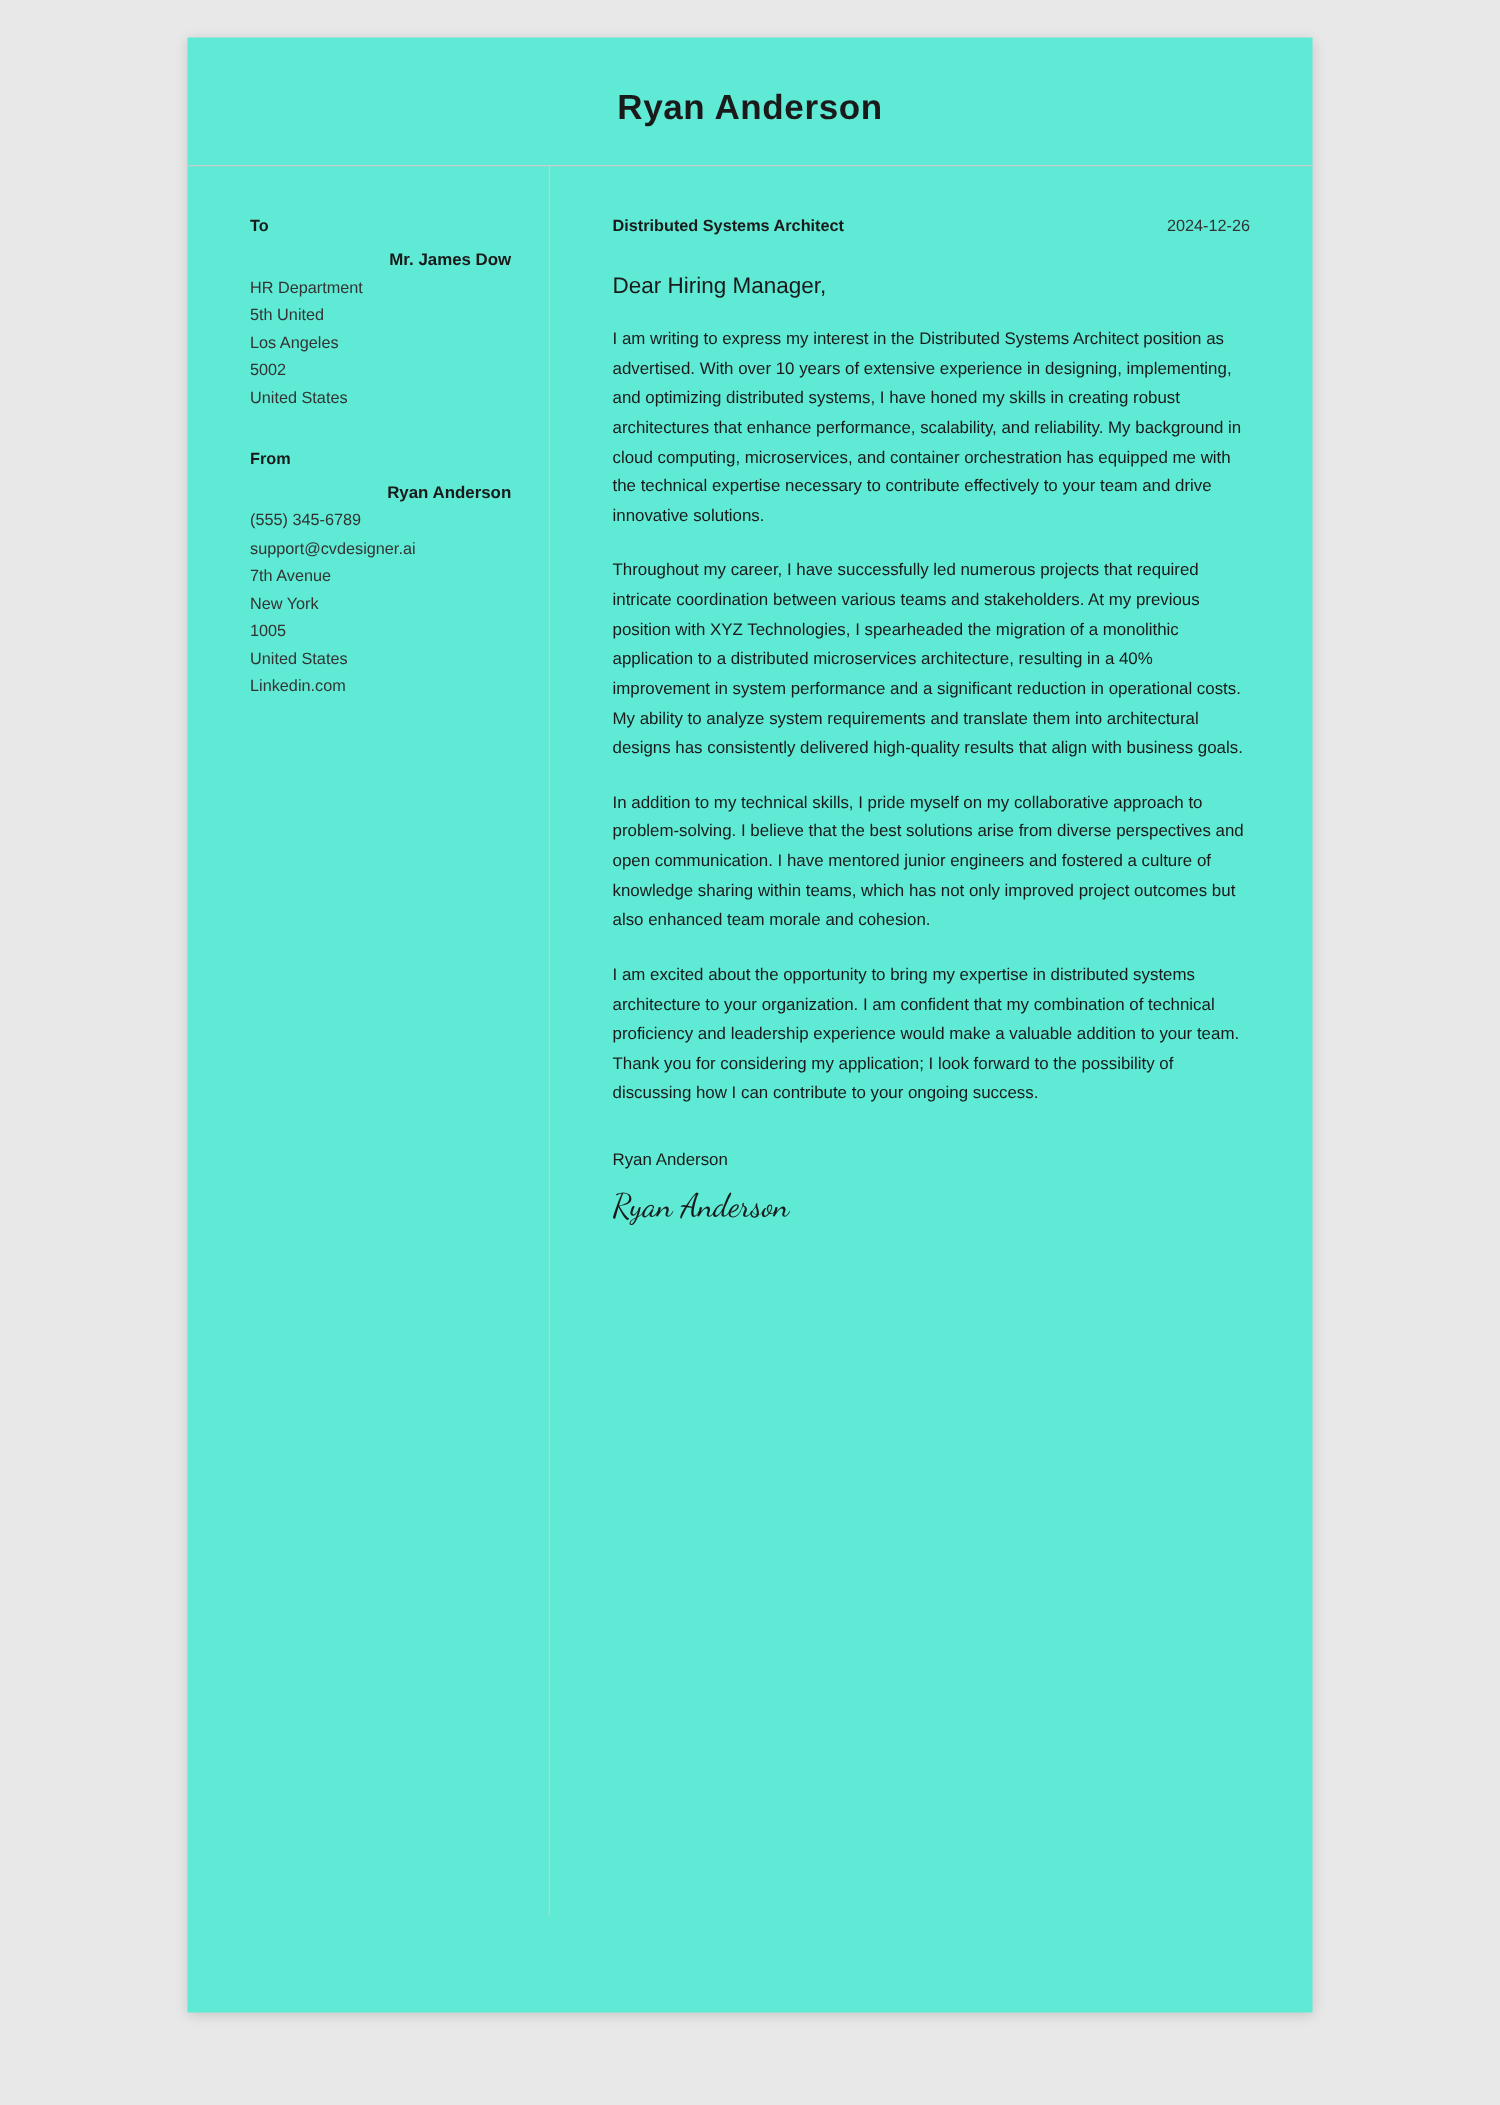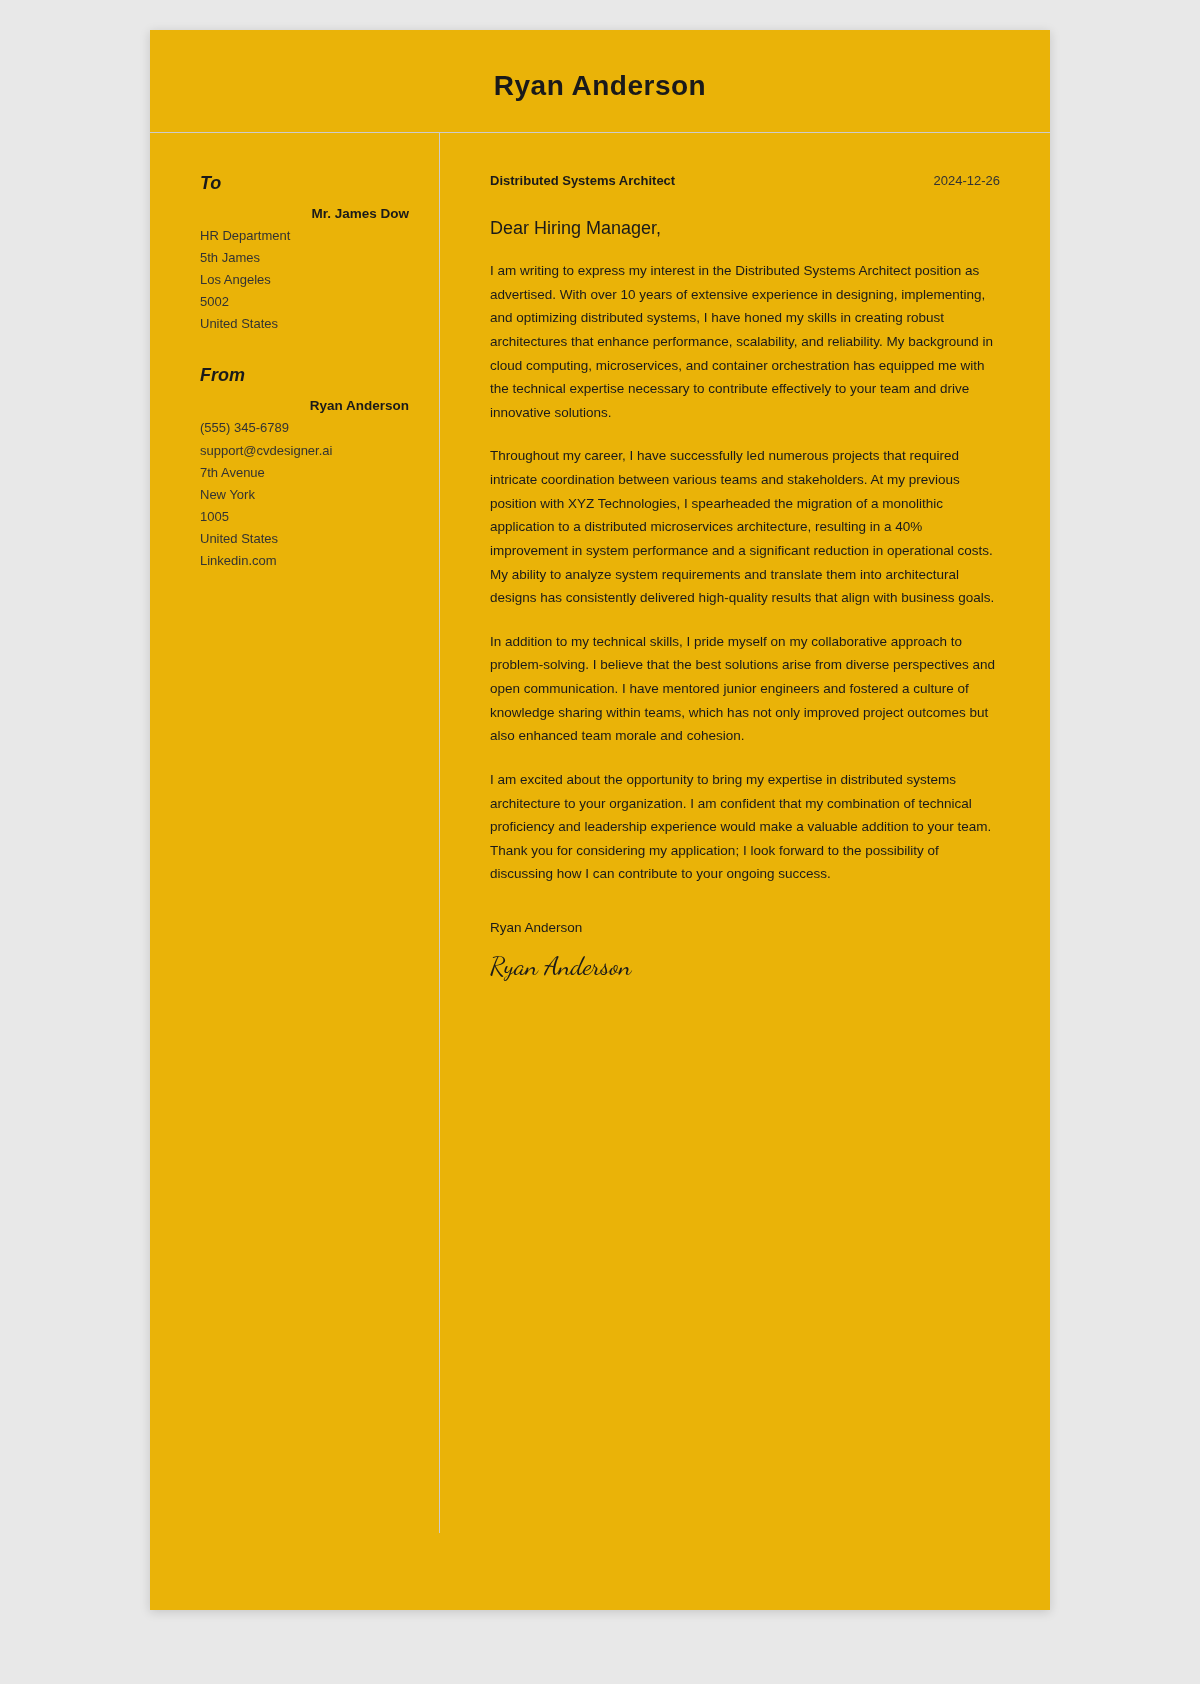--- a/index.html
+++ b/index.html
@@ -10,21 +10,21 @@
 
     body {
       background: #e8e8e8;
       font-family: 'Arial', sans-serif;
       display: flex;
       justify-content: center;
       padding: 30px 0;
     }
 
     .page {
-      background: #eab308;
+      background: #5eead4;
       width: 900px;
       min-height: 1580px;
       box-shadow: 0 2px 10px rgba(0,0,0,0.15);
     }
 
     .header {
       text-align: center;
       padding: 40px 60px 30px 60px;
       border-bottom: 1px solid #cccccc;
     }
@@ -47,25 +47,24 @@
       padding: 40px 30px 40px 50px;
       border-right: 1px solid #cccccc;
     }
 
     .right-column {
       flex: 1;
       padding: 40px 50px 40px 50px;
     }
 
     .section-label {
-      font-size: 18px;
+      font-size: 13px;
       font-weight: 700;
       color: #1a1a1a;
       margin-bottom: 12px;
-      font-style: italic;
     }
 
     .left-section {
       margin-bottom: 30px;
     }
 
     .recipient-name {
       font-size: 13.5px;
       font-weight: 700;
       color: #1a1a1a;
@@ -139,21 +138,21 @@
   </div>
 
   <div class="body">
 
     <div class="left-column">
 
       <div class="left-section">
         <div class="section-label">To</div>
         <div class="recipient-name">Mr. James Dow</div>
         <div class="left-text">HR Department</div>
-        <div class="left-text">5th James</div>
+        <div class="left-text">5th United</div>
         <div class="left-text">Los Angeles</div>
         <div class="left-text">5002</div>
         <div class="left-text">United States</div>
       </div>
 
       <div class="left-section">
         <div class="section-label">From</div>
         <div class="recipient-name">Ryan Anderson</div>
         <div class="left-text">(555) 345-6789</div>
         <div class="left-text">support@cvdesigner.ai</div>

